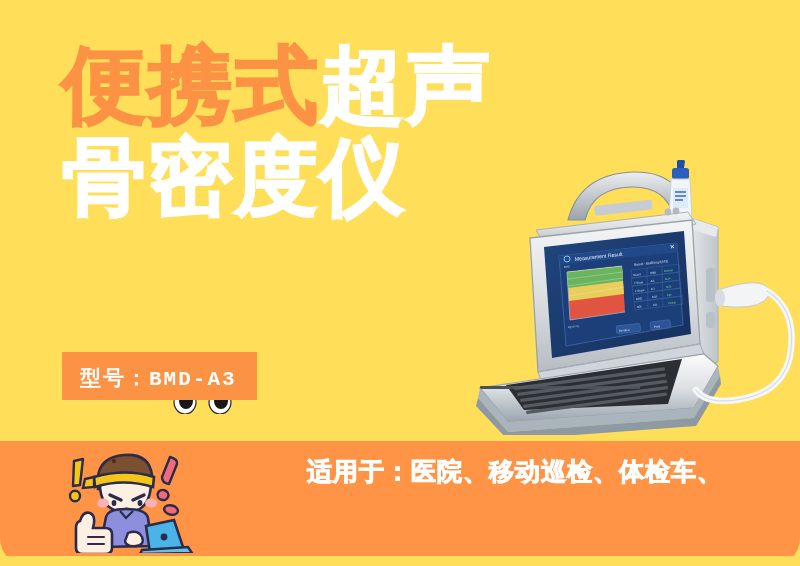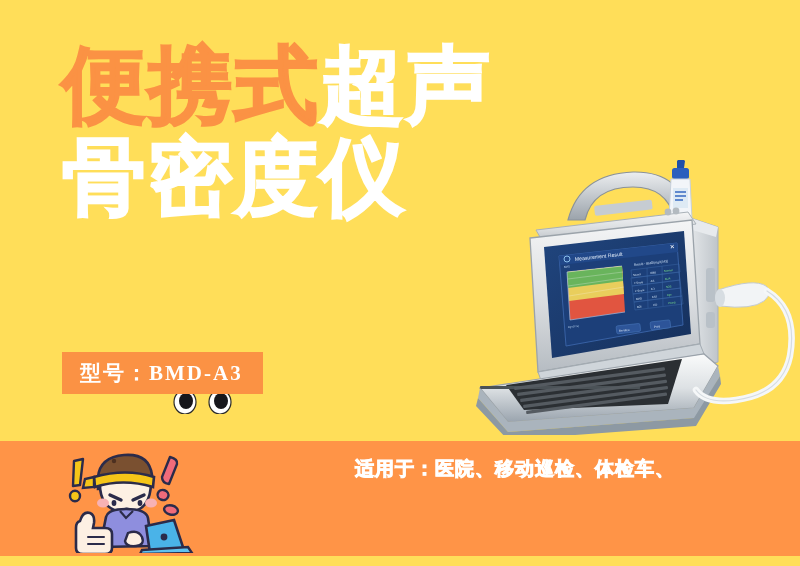--- a/index.html
+++ b/index.html
@@ -1,57 +1,57 @@
 <!DOCTYPE html>
 <html><head>
 <meta charset="utf-8">
 <style>
   html,body{margin:0;padding:0;}
   body{
     width:800px;height:566px;overflow:hidden;
     font-family:"Liberation Sans","DejaVu Sans",sans-serif;
     background:#ffde59;position:relative;
   }
-  .poster{position:absolute;inset:0;background:#ffde59;overflow:hidden;}
+  .poster{position:absolute;inset:0;background:#ffde59;overflow:hidden;border-radius:28px;}
 
   
   .headline{position:absolute;left:62px;top:44px;width:680px;}
   .hl-line{
     font-size:84px;line-height:0.98;font-weight:bold;
     letter-spacing:2px;white-space:nowrap;
     font-family:"DejaVu Sans","Liberation Sans",sans-serif;
     -webkit-text-stroke:2px currentColor;
   }
   .hl-line-1{color:#fff;}
   .hl-line-2{margin-top:10px;color:#fff;}
   .hl-a{color:#fb9244;}
   .hl-b{color:#ffffff;}
 
   
   .model-wrap{position:absolute;left:62px;top:352px;}
   .model-badge{
     display:inline-block;background:#fb9244;color:#ffffff;
-    padding:9px 20px 8px 18px;font-size:21px;font-weight:bold;
+    padding:15px 20px 8px 18px;font-size:21px;font-weight:bold;
     letter-spacing:2px;line-height:1.2;
-    font-family:Liberation Serif, serif;
+    font-family:Liberation Mono, monospace;
     position:relative;z-index:3;
   }
   .eyes{position:absolute;left:108px;top:28px;width:70px;height:34px;z-index:2;}
 
   
   .device{position:absolute;left:468px;top:160px;width:332px;height:275px;}
 
   
   .band{
     position:absolute;left:0;right:0;top:441px;height:115px;
     background:#ff9447;
   }
   .band-text{
     position:absolute;left:255px;top:455px;width:520px;
-    color:#ffffff;font-size:19px;font-weight:bold;line-height:1.38;
+    color:#ffffff;font-size:25px;font-weight:bold;line-height:1.38;
     text-align:center;letter-spacing:1px;
     font-family:"DejaVu Sans","Liberation Sans",sans-serif;
     -webkit-text-stroke:1px #ffffff;
   }
   .mascot{position:absolute;left:58px;top:447px;width:142px;height:106px;}
 </style>
 </head>
 <body>
 
 <div class="poster">

